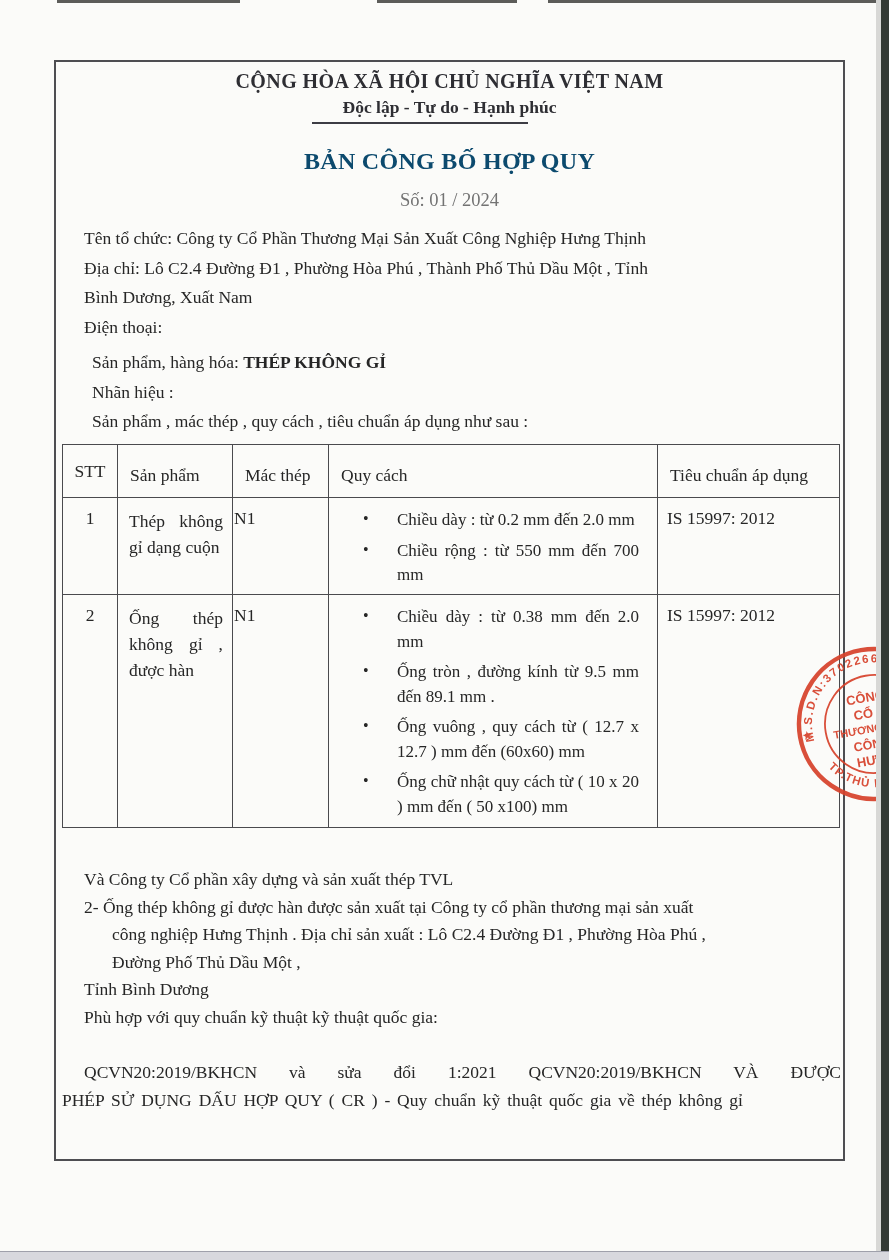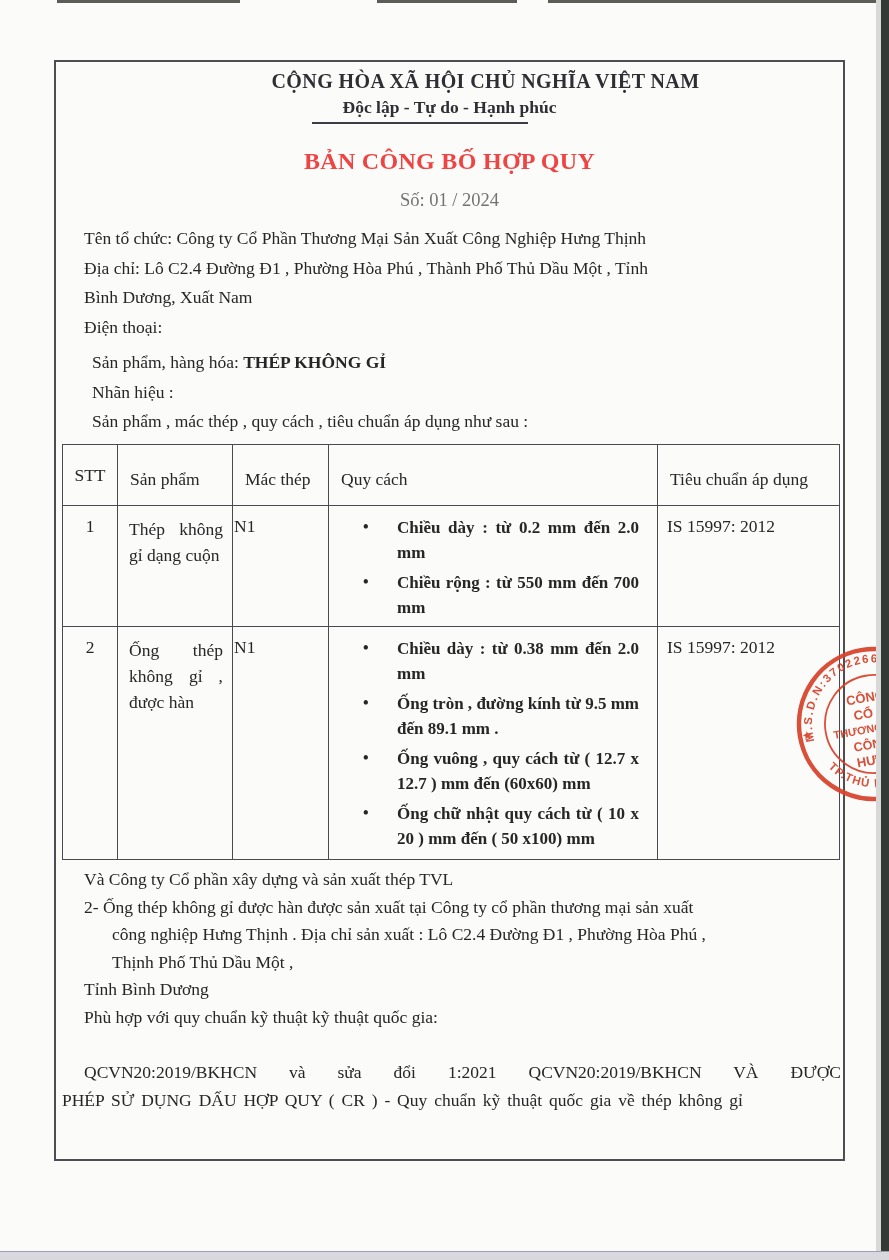--- a/index.html
+++ b/index.html
@@ -17,46 +17,46 @@
   .right-band-light { position:absolute; top:0; left:876px; width:5px; height:1260px; background:#d8d8d6; z-index:6; }
   .right-band { position:absolute; top:0; left:881px; width:8px; height:1260px; background:#343a35; z-index:6; }
   .bottom-band { position:absolute; left:0; top:1251px; width:889px; height:9px; background:#d8d8de; border-top:1px solid #9fa0ab; z-index:6; }
 
   .frame {
     position:absolute; left:54px; top:60px; width:787px; height:1097px;
     border:2px solid #4e4e52; z-index:2;
   }
 
   .centered-band { position:absolute; left:54px; width:791px; text-align:center; z-index:3; }
-  .nat1 { top:70px;  font-size:20px;  font-weight:bold; letter-spacing:.4px; color:#2e2e33;padding-left:36px; }
+  .nat1 { top:70px;  font-size:20px;  font-weight:bold; letter-spacing:.4px; color:#2e2e33; }
   .nat2 { top:97px;  font-size:17.5px; font-weight:bold; color:#2e2e33; }
   .motto-rule { position:absolute; left:312px; top:122px; width:216px; height:2px; background:#3c3c44; z-index:3; }
-  .doc-title { top:148px; font-size:24px; font-weight:bold; letter-spacing:.3px; color:#ef4444; }
+  .doc-title { top:148px; font-size:24px; font-weight:bold; letter-spacing:.3px; color:#0c4a6e; }
   .doc-no    { top:190px; font-size:18.5px; color:#737373; }
 
   .org-block { position:absolute; left:84px; top:224px; width:762px; font-size:17.5px; line-height:29.5px; z-index:3; }
   .org-block .pad8 { padding-left:8px; }
   .org-block .gap  { margin-top:6px; }
   .bold { font-weight:bold; }
 
   table.spec {
     position:absolute; left:62px; top:444px; width:777px;
     border-collapse:collapse; table-layout:fixed; z-index:3;
     background:transparent;
   }
   .spec th, .spec td { border:1.6px solid #4a4a4e; background:transparent; font-weight:normal; }
   .spec th { height:44px; font-size:17.5px; text-align:left; padding:8px 0 0 12px; vertical-align:middle; }
-  .spec th.c { text-align:center; padding:8px; }
+  .spec th.c { text-align:center; padding:0; }
   .spec td { vertical-align:top; font-size:17.5px; }
   .spec tr.r1 { height:97px; }
   .spec tr.r2 { height:233px; }
   .spec td.stt { text-align:center; padding-top:10px; }
   .spec td.sp  { padding:10px 9px 0 11px; text-align:justify; line-height:26px; }
   .spec td.mt  { text-align:left; padding-top:10px; }
-  .spec td.qc  { padding:10px 4px 0 0;font-weight:bold; }
+  .spec td.qc  { padding:10px 4px 0 0; }
   .spec td.tc  { padding:10px 4px 0 9px; }
   ul.qc-list { list-style:none; margin:0; padding:0; }
   ul.qc-list li {
     position:relative; padding:0 14px 0 68px; margin-bottom:6px;
     text-align:justify; font-size:17px; line-height:24.5px;
   }
   ul.qc-list li::before { content:"\2022"; position:absolute; left:34px; top:-1px; font-size:16px; }
 
   .notes { position:absolute; left:84px; top:866px; width:762px; font-size:17.5px; line-height:27.5px; z-index:3; }
   .notes div { white-space:nowrap; }
@@ -162,21 +162,21 @@
       </td>
       <td class="tc">IS 15997: 2012</td>
     </tr>
   </tbody>
     </table>
 
   <div class="notes">
     <div>Và Công ty Cổ phần xây dựng và sản xuất thép TVL</div>
     <div>2-  Ống thép không gỉ được hàn được sản xuất tại Công ty cổ phần thương mại sản xuất</div>
     <div class="ind">công nghiệp Hưng Thịnh . Địa chỉ sản xuất : Lô C2.4 Đường Đ1 , Phường Hòa Phú ,</div>
-    <div class="ind">Thịnh Phố Thủ Dầu Một ,</div>
+    <div class="ind">Đường Phố Thủ Dầu Một ,</div>
     <div>Tỉnh Bình Dương</div>
     <div>Phù hợp với quy chuẩn kỹ thuật kỹ thuật quốc gia:</div>
   </div>
 
   <div class="conf">
     <div class="c1">QCVN20:2019/BKHCN và sửa đổi 1:2021 QCVN20:2019/BKHCN VÀ ĐƯỢC</div>
     <div class="c2">PHÉP SỬ DỤNG DẤU HỢP QUY ( CR ) -  Quy chuẩn kỹ thuật quốc gia về thép không gỉ</div>
   </div>
 
   <div class="top-mark tm1"></div>

